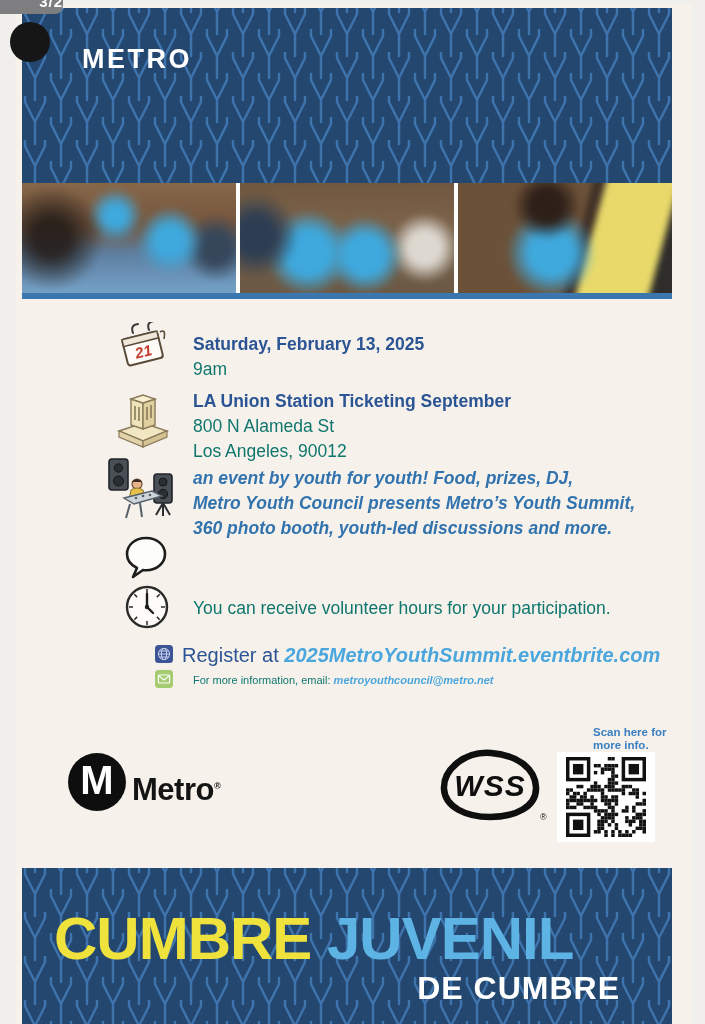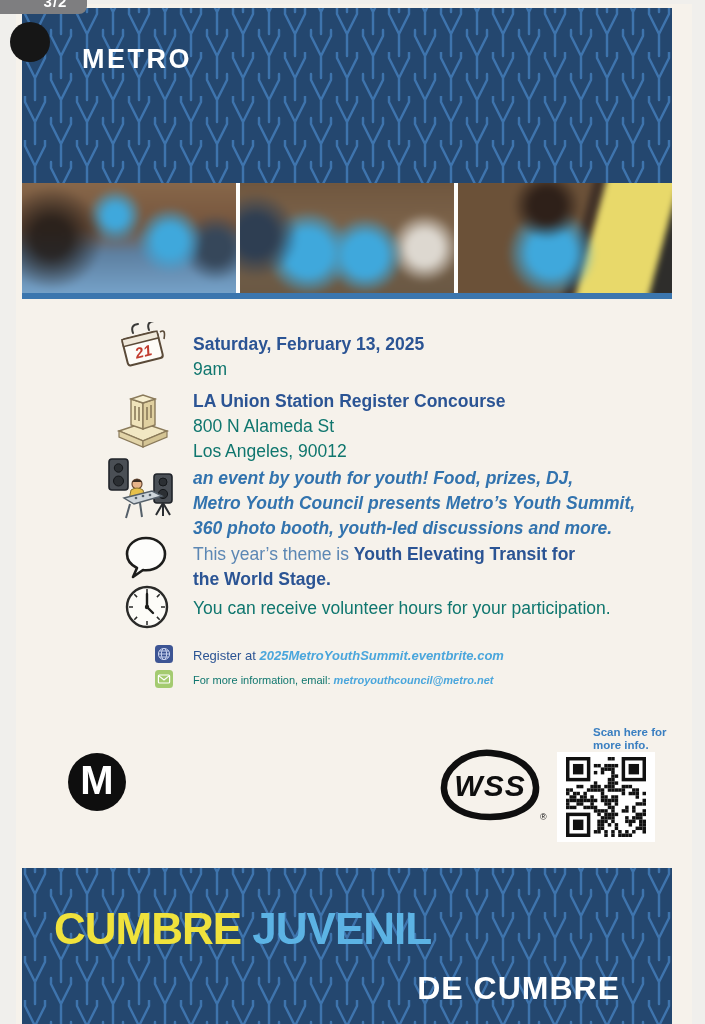--- a/index.html
+++ b/index.html
@@ -6,21 +6,21 @@
   .page {
     position:relative; width:705px; height:1024px; overflow:hidden;
     background:#f0efec;
     font-family:"Liberation Sans","DejaVu Sans",sans-serif;
   }
 
   
   .badge {
     position:absolute; left:0; top:0; width:63px; height:14px; z-index:6;
     background:#7e7e80; border-radius:0 0 8px 0; overflow:hidden;
-    color:#fff; font-weight:bold; font-size:15px; text-align:center;padding-left:24px;
+    color:#fff; font-weight:bold; font-size:15px; text-align:right;
   }
   .badge span { display:block; margin-top:-7px; letter-spacing:1px; }
   .corner-circle {
     position:absolute; left:10px; top:22px; width:40px; height:40px;
     border-radius:50%; background:#161616; z-index:3;
   }
 
   
   .sheet { position:absolute; left:16px; top:4px; width:676px; height:1020px;
     background:#f6f2eb; z-index:2; }
@@ -28,21 +28,21 @@
   .banner-top { top:4px; height:175px; }
   .banner-bottom { top:864px; height:156px; }
   .banner svg.pat { position:absolute; left:0; top:0; }
 
   .kicker { position:absolute; left:60px; top:36px; color:#fff;
     font-size:27px; font-weight:bold; letter-spacing:2.5px; z-index:2; }
   .big-title { position:absolute; left:54px; top:66px; font-size:56px;
     font-weight:bold; letter-spacing:-1px; white-space:nowrap; z-index:2; }
   .yellow { color:#f0e23c; } .ltblue { color:#5cb3e4; }
 
-  .cumbre { position:absolute; left:32px; top:36px; font-size:44px;
+  .cumbre { position:absolute; left:32px; top:36px; font-size:60px;
     font-weight:bold; letter-spacing:-1px; white-space:nowrap; z-index:2; }
   .de-metro { position:absolute; right:52px; top:102px; font-size:32px;
     font-weight:bold; color:#fff; letter-spacing:1px; z-index:2; }
 
   
   .photos { position:absolute; left:6px; top:179px; width:650px; height:110px;
     display:flex; gap:4px; background:#fdfdfb; z-index:3; }
   .photo { flex:1; position:relative; overflow:hidden; }
   .photo .ph { position:absolute; inset:-7px; filter:blur(3px); }
   .ph1 { background:
@@ -77,21 +77,21 @@
   .txt-date  { left:177px; top:328px; }
   .ic-bldg   { left:98px;  top:380px; }
   .txt-loc   { left:177px; top:385px; }
   .ic-dj     { left:90px;  top:450px; }
   .txt-desc  { left:177px; top:462px; }
   .ic-bubble { left:106px; top:530px; }
   .txt-theme { left:177px; top:538px; }
   .ic-clock  { left:106px; top:578px; }
   .txt-vol   { left:177px; top:592px; }
   .ic-globe  { left:139px; top:641px; }
-  .txt-reg   { left:177px; top:639px; font-size:13px; }
+  .txt-reg   { left:166px; top:639px; font-size:20px; }
   .ic-mail   { left:139px; top:666px; }
   .txt-mail  { left:177px; top:664px; font-size:11px; }
 
   
   .metro-circle { position:absolute; left:52px; top:749px; width:58px; height:58px;
     border-radius:50%; background:#0e0e0e; display:flex; align-items:center;
     justify-content:center; z-index:3; }
   .metro-circle span { color:#fff; font-size:40px; font-weight:bold; margin-top:-3px; }
   .metro-word { position:absolute; left:116px; top:768px; font-size:31px;
     font-weight:bold; color:#141414; letter-spacing:-0.5px; z-index:3; }
@@ -162,21 +162,21 @@
     <svg class="ic ic-bldg" width="58" height="64" viewBox="0 0 58 64">
       <polygon points="5,47 29,39 53,47 29,57" fill="#f1e7c3" stroke="#8a7a5a" stroke-width="1.5"></polygon>
       <polygon points="5,47 5,53 29,63 29,57" fill="#e2d4a8" stroke="#8a7a5a" stroke-width="1.2"></polygon>
       <polygon points="53,47 53,53 29,63 29,57" fill="#d4c494" stroke="#8a7a5a" stroke-width="1.2"></polygon>
       <polygon points="17,15 29,19 29,45 17,41" fill="#efe3ba" stroke="#8a7a5a" stroke-width="1.4"></polygon>
       <polygon points="29,19 41,15 41,41 29,45" fill="#e0d0a0" stroke="#8a7a5a" stroke-width="1.4"></polygon>
       <polygon points="17,15 29,11 41,15 29,19" fill="#f7efd0" stroke="#8a7a5a" stroke-width="1.4"></polygon>
       <path d="M21,22 v14 M25,23 v14 M33,23 v13 M37,21 v13" stroke="#8a7a5a" stroke-width="1.6"></path>
     </svg>
     <div class="txt txt-loc">
-      <div class="t-darkblue">LA Union Station Register Concourse</div>
+      <div class="t-darkblue">LA Union Station Ticketing September</div>
       <div class="t-ltblue">800 N Alameda St</div>
       <div class="t-ltblue">Los Angeles, 90012</div>
     </div>
 
     <svg class="ic ic-dj" width="78" height="72" viewBox="0 0 78 72">
       <rect x="3" y="5" width="19" height="31" rx="3" fill="#4a4f55" stroke="#20242a" stroke-width="1.6"></rect>
       <circle cx="12.5" cy="14" r="4.2" fill="#2b2f33" stroke="#14171a"></circle>
       <circle cx="12.5" cy="27" r="5" fill="#2b2f33" stroke="#14171a"></circle>
       <rect x="48" y="20" width="18" height="29" rx="3" fill="#4a4f55" stroke="#20242a" stroke-width="1.6"></rect>
       <circle cx="57" cy="28" r="4" fill="#2b2f33" stroke="#14171a"></circle>
@@ -193,24 +193,20 @@
     </svg>
     <div class="txt txt-desc">
       <div class="t-desc">an event by youth for youth! Food, prizes, DJ,</div>
       <div class="t-desc">Metro Youth Council presents Metro’s Youth Summit,</div>
       <div class="t-desc">360 photo booth, youth-led discussions and more.</div>
     </div>
 
     <svg class="ic ic-bubble" width="48" height="48" viewBox="0 0 48 48">
       <path d="M24,4 C13,4 5,11 5,20 c0,6 4,11 10,14 l-4,9 10,-7 c1,0.2 2,0.3 3,0.3 c11,0 19,-7.3 19,-16.3 S35,4 24,4 Z" fill="#fdfdfb" stroke="#1d1d1b" stroke-width="2.6" stroke-linejoin="round"></path>
     </svg>
-    <div class="txt txt-theme">
-      <div><span class="t-theme-pre">This year’s theme is </span><span class="t-darkblue">Youth Elevating Transit for</span></div>
-      <div class="t-darkblue">the World Stage.</div>
-    </div>
 
     <svg class="ic ic-clock" width="50" height="50" viewBox="0 0 50 50">
       <circle cx="25" cy="25" r="20" fill="#fdfcf8" stroke="#2a2a28" stroke-width="2.4"></circle>
       <g stroke="#2a2a28" stroke-width="1.5">
         <path d="M25,7 v4 M25,39 v4 M7,25 h4 M39,25 h4 M12.3,12.3 l2.8,2.8 M34.9,34.9 l2.8,2.8 M37.7,12.3 l-2.8,2.8 M15.1,34.9 l-2.8,2.8"></path>
       </g>
       <path d="M25,25 L25,12 M25,25 L31,31" stroke="#1d1d1b" stroke-width="2.4" stroke-linecap="round"></path>
       <circle cx="25" cy="25" r="2.2" fill="#1d1d1b"></circle>
     </svg>
     <div class="txt txt-vol t-ltblue">You can receive volunteer hours for your participation.</div>
@@ -230,20 +226,21 @@
       <rect x="3.4" y="5" width="11.2" height="8" rx="1" fill="none" stroke="#fff" stroke-width="1.2"></rect>
       <path d="M3.6,5.6 L9,10 L14.4,5.6" fill="none" stroke="#fff" stroke-width="1.2"></path>
     </svg>
     <div class="txt txt-mail">
       <span class="t-ltblue">For more information, email: </span><span class="t-link">metroyouthcouncil@metro.net</span>
     </div>
 
     <div class="metro-circle">
       <span>M</span>
     </div>
+    <div class="metro-word"><span>Metro</span><sup>®</sup></div>
 
     <svg class="wss" width="122" height="80" viewBox="0 0 122 80">
       <path d="M61,7 C34,5 13,24 14,43 C15,61 36,71 60,71 C85,71 107,61 106,41 C105,22 87,9 61,7 Z" fill="none" stroke="#0f0f0f" stroke-width="6.5"></path>
       <text x="60" y="50" text-anchor="middle" font-size="30" font-weight="bold" font-style="italic" letter-spacing="1" fill="#0f0f0f">WSS</text>
       <text x="110" y="74" font-size="9" fill="#0f0f0f">®</text>
     </svg>
 
     <div class="qr-cap">
       <div>Scan here for</div>
       <div>more info.</div>

